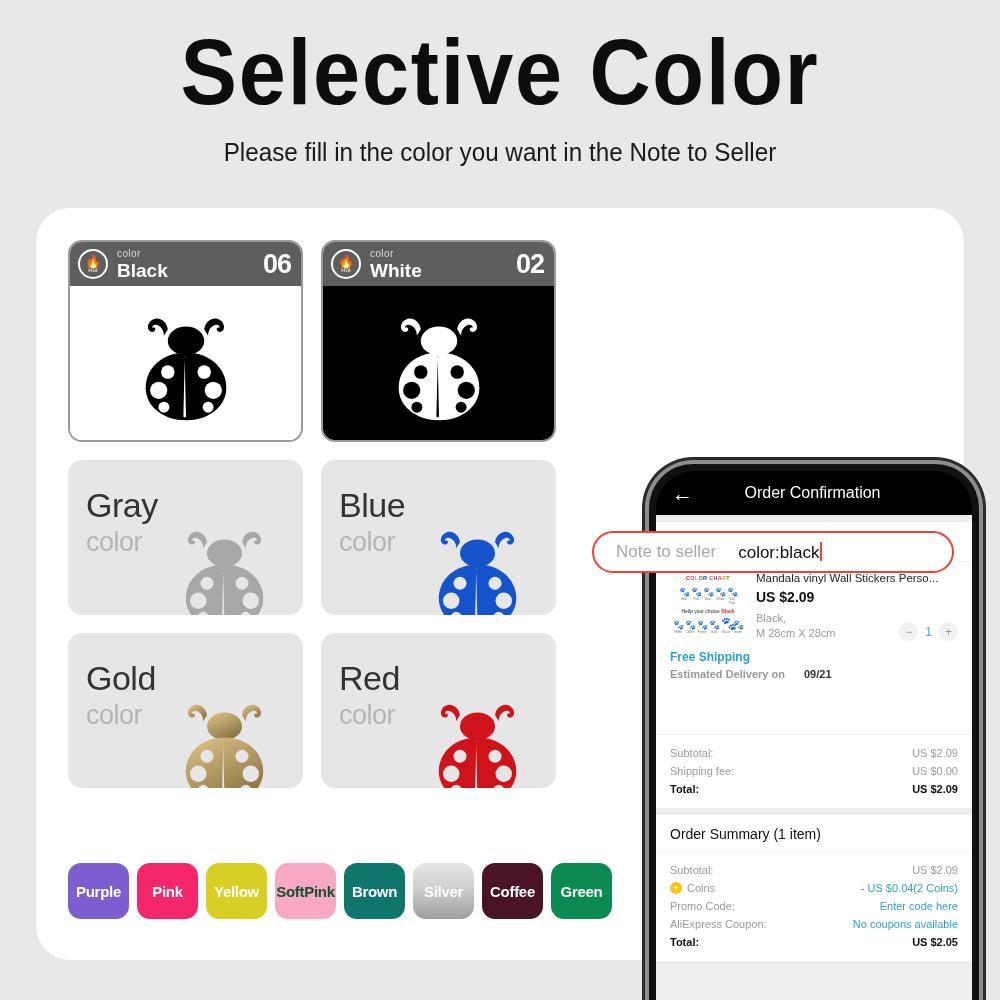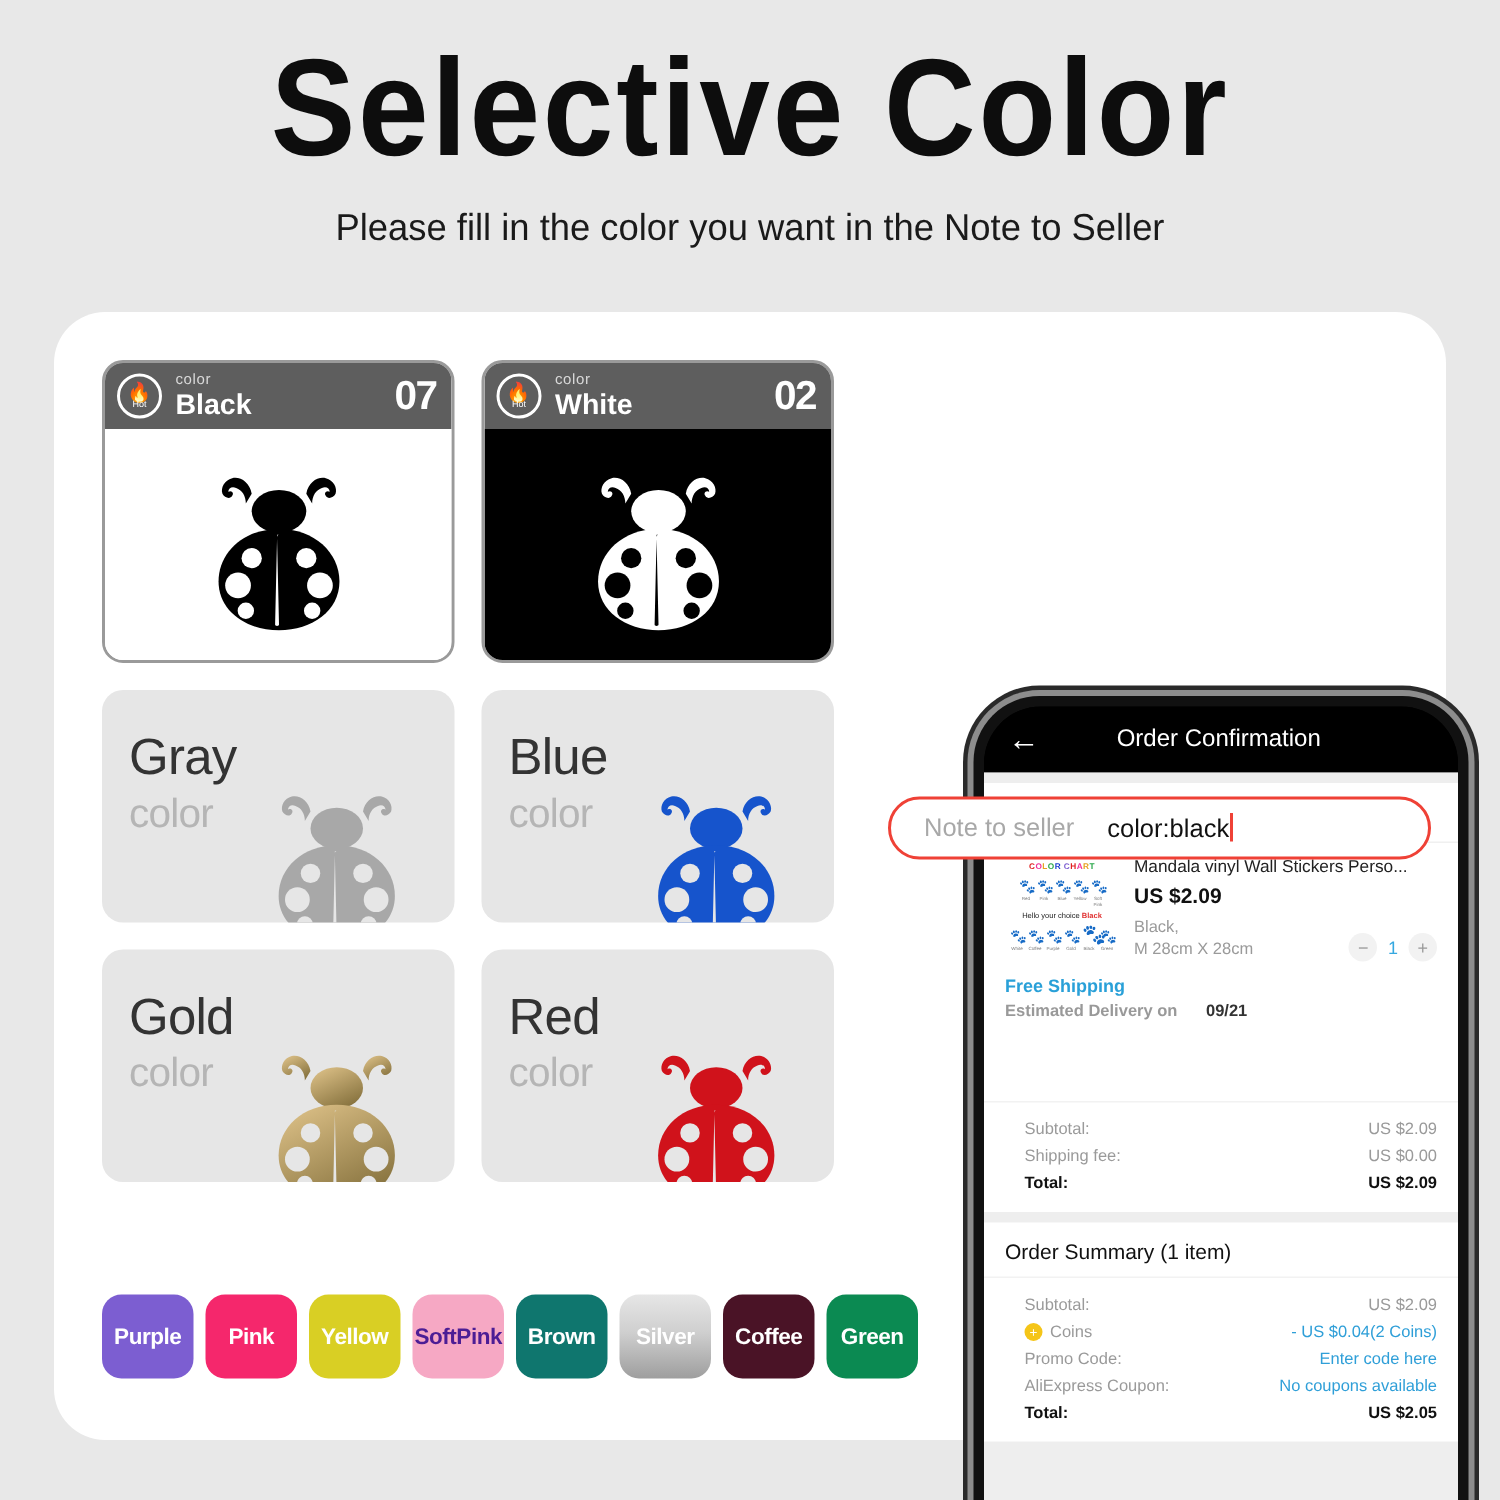--- a/index.html
+++ b/index.html
@@ -191,21 +191,21 @@
   }
   .qty { font-size: 12px; color: #35a8e0; }
 
   .shiprow { padding: 4px 14px 10px 14px; font-weight: bold; }
   .freeship { color: #29a0d8; font-size: 12px; }
   .eta { color: #999; font-size: 11px; margin-top: 4px; }
   .eta b { color: #333; padding-left: 16px; }
 
   .note-spacer { height: 44px; }
 
-  .totals { padding: 9px 14px 10px 27px; border-top: 1px solid #f2f2f2; }
+  .totals { padding: 9px 14px 10px 14px; border-top: 1px solid #f2f2f2; }
   .trow { display: flex; justify-content: space-between; padding: 3px 0; font-size: 11px; color: #9a9a9a; }
   .trow .v { color: #9a9a9a; }
   .trow.strong { color: #111; font-weight: bold; }
   .trow.strong .v { color: #111; font-weight: bold; }
 
   .summary-title { padding: 11px 14px 9px; font-size: 14px; color: #111; border-bottom: 1px solid #f2f2f2; }
   .trow .blue { color: #2f9fd8; }
   .coinrow { display: flex; align-items: center; gap: 5px; }
   .coin {
     width: 12px; height: 12px; border-radius: 50%;
@@ -249,21 +249,21 @@
       <div class="hotcard">
         <div class="hotbar">
           <div class="hotbadge">
             <span class="flame">🔥</span>
             <span class="hotword">Hot</span>
           </div>
           <div class="hotlabels">
             <div class="small">color</div>
             <div class="big">Black</div>
           </div>
-          <div class="hotnum">07</div>
+          <div class="hotnum">06</div>
         </div>
         <div class="hotbody white" style="background: rgb(255, 255, 255);">
           <svg width="140" height="130" viewBox="0 0 100 100">
             <g fill="#000000">
               <path d="M36 24c-1-6-6-9-10-8-4 1-6 5-5 8 1 2 4 3 5 1 1-1 0-3-2-2 0-2 2-3 4-2 3 1 5 4 5 8z"></path>
               <path d="M64 24c1-6 6-9 10-8 4 1 6 5 5 8-1 2-4 3-5 1-1-1 0-3 2-2 0-2-2-3-4-2-3 1-5 4-5 8z"></path>
               <ellipse cx="50" cy="33" rx="14" ry="11"></ellipse>
               <path d="M50 42c18 0 31 12 31 27s-14 25-31 25-31-10-31-25 13-27 31-27z"></path>
             </g>
             <g fill="#ffffff">
@@ -438,21 +438,21 @@
   <div class="swatches">
     <div class="swatch" style="background: rgb(124, 94, 209); color: rgb(255, 255, 255);">
         <div>Purple</div>
       </div>
     <div class="swatch" style="background: rgb(245, 39, 108); color: rgb(255, 255, 255);">
         <div>Pink</div>
       </div>
     <div class="swatch" style="background: rgb(217, 207, 36); color: rgb(255, 255, 255);">
         <div>Yellow</div>
       </div>
-    <div class="swatch" style="background: rgb(246, 168, 196); color: #4c1d95; text-align: right;">
+    <div class="swatch" style="background: rgb(246, 168, 196); color: #14532d; text-align: right;">
         <div>Soft</div>
         <div>Pink</div>
       </div>
     <div class="swatch" style="background: #0f766e; color: rgb(255, 255, 255);">
         <div>Brown</div>
       </div>
     <div class="swatch" style="background: linear-gradient(rgb(230, 230, 230) 0%, rgb(207, 207, 207) 45%, rgb(158, 158, 158) 100%); color: rgb(255, 255, 255);">
         <div>Silver</div>
       </div>
     <div class="swatch" style="background: rgb(74, 19, 38); color: rgb(255, 255, 255);">

